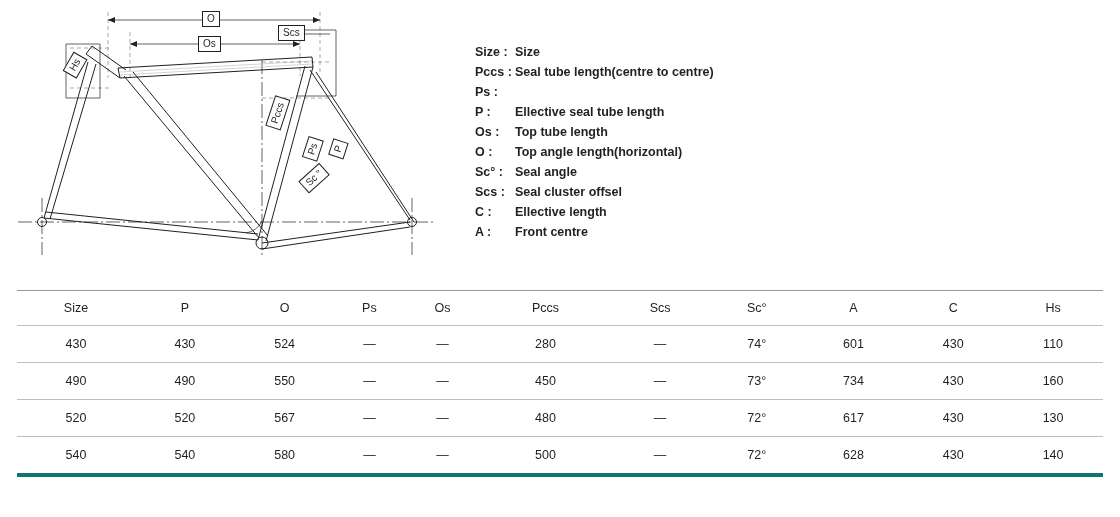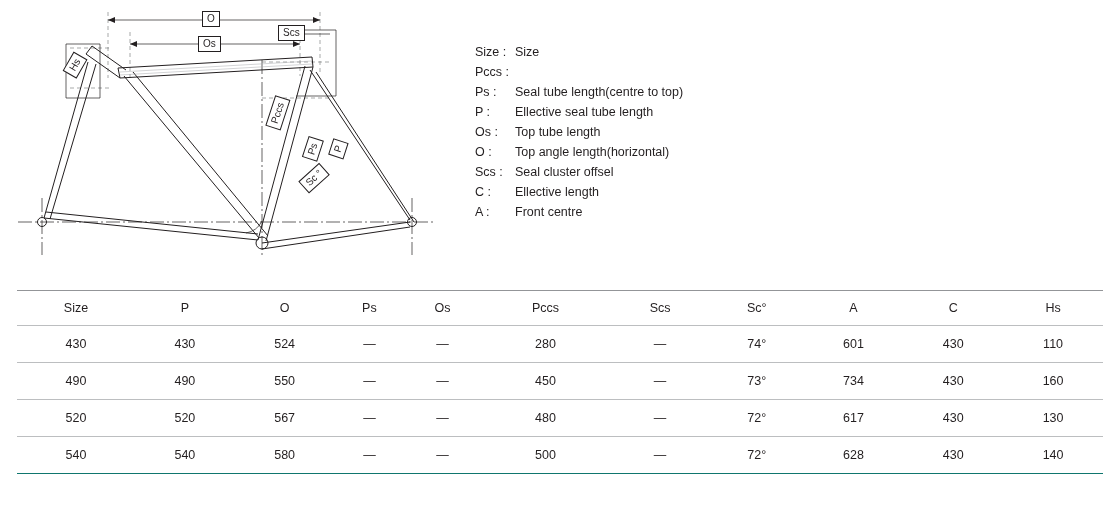--- a/index.html
+++ b/index.html
@@ -55,20 +55,21 @@
     left: 475px;
     top: 45px;
     width: 330px;
   }
   .legend-row {
     display: flex;
     align-items: baseline;
     height: 20px;
     font-size: 12.5px;
     color: #231f20;
+    font-weight: bold;
   }
   .legend-key {
     width: 40px;
     flex: 0 0 40px;
     white-space: nowrap;
   }
   .legend-val {
     white-space: nowrap;
   }
 
@@ -94,21 +95,21 @@
   #spec-table thead th {
     border-top: 1px solid #939598;
     border-bottom: 1px solid #bcbec0;
     height: 34px;
   }
   #spec-table thead th:first-child,
   #spec-table tbody td:first-child {
     width: 118px;
   }
   #spec-table tbody tr:last-child td {
-    border-bottom: 1px solid #0f766e;
+    border-bottom: 4px solid #0f766e;
   }
 </style>
 </head>
 <body>
 
 <div id="page">
 
   <div id="diagram-area">
 
     <svg id="diagram-svg" width="460" height="280" viewBox="0 0 460 280">
@@ -209,36 +210,40 @@
     <div class="dim-box rot" style="left:300px; top:170px; transform:rotate(-42deg);">Sc °</div>
   </div>
 
   <div id="legend">
     <div class="legend-row">
       <span class="legend-key">Size :</span>
       <span class="legend-val">Size</span>
     </div>
     <div class="legend-row">
       <span class="legend-key">Pccs :</span>
+      <span class="legend-val">Seal tube length(centre to centre)</span>
     </div>
     <div class="legend-row">
       <span class="legend-key">Ps :</span>
-      <span class="legend-val">Seal tube length(centre to top)</span>
     </div>
     <div class="legend-row">
       <span class="legend-key">P :</span>
       <span class="legend-val">Ellective seal tube length</span>
     </div>
     <div class="legend-row">
       <span class="legend-key">Os :</span>
       <span class="legend-val">Top tube length</span>
     </div>
     <div class="legend-row">
       <span class="legend-key">O :</span>
       <span class="legend-val">Top angle length(horizontal)</span>
+    </div>
+    <div class="legend-row">
+      <span class="legend-key">Sc° :</span>
+      <span class="legend-val">Seal angle</span>
     </div>
     <div class="legend-row">
       <span class="legend-key">Scs :</span>
       <span class="legend-val">Seal cluster offsel</span>
     </div>
     <div class="legend-row">
       <span class="legend-key">C :</span>
       <span class="legend-val">Ellective length</span>
     </div>
     <div class="legend-row">

